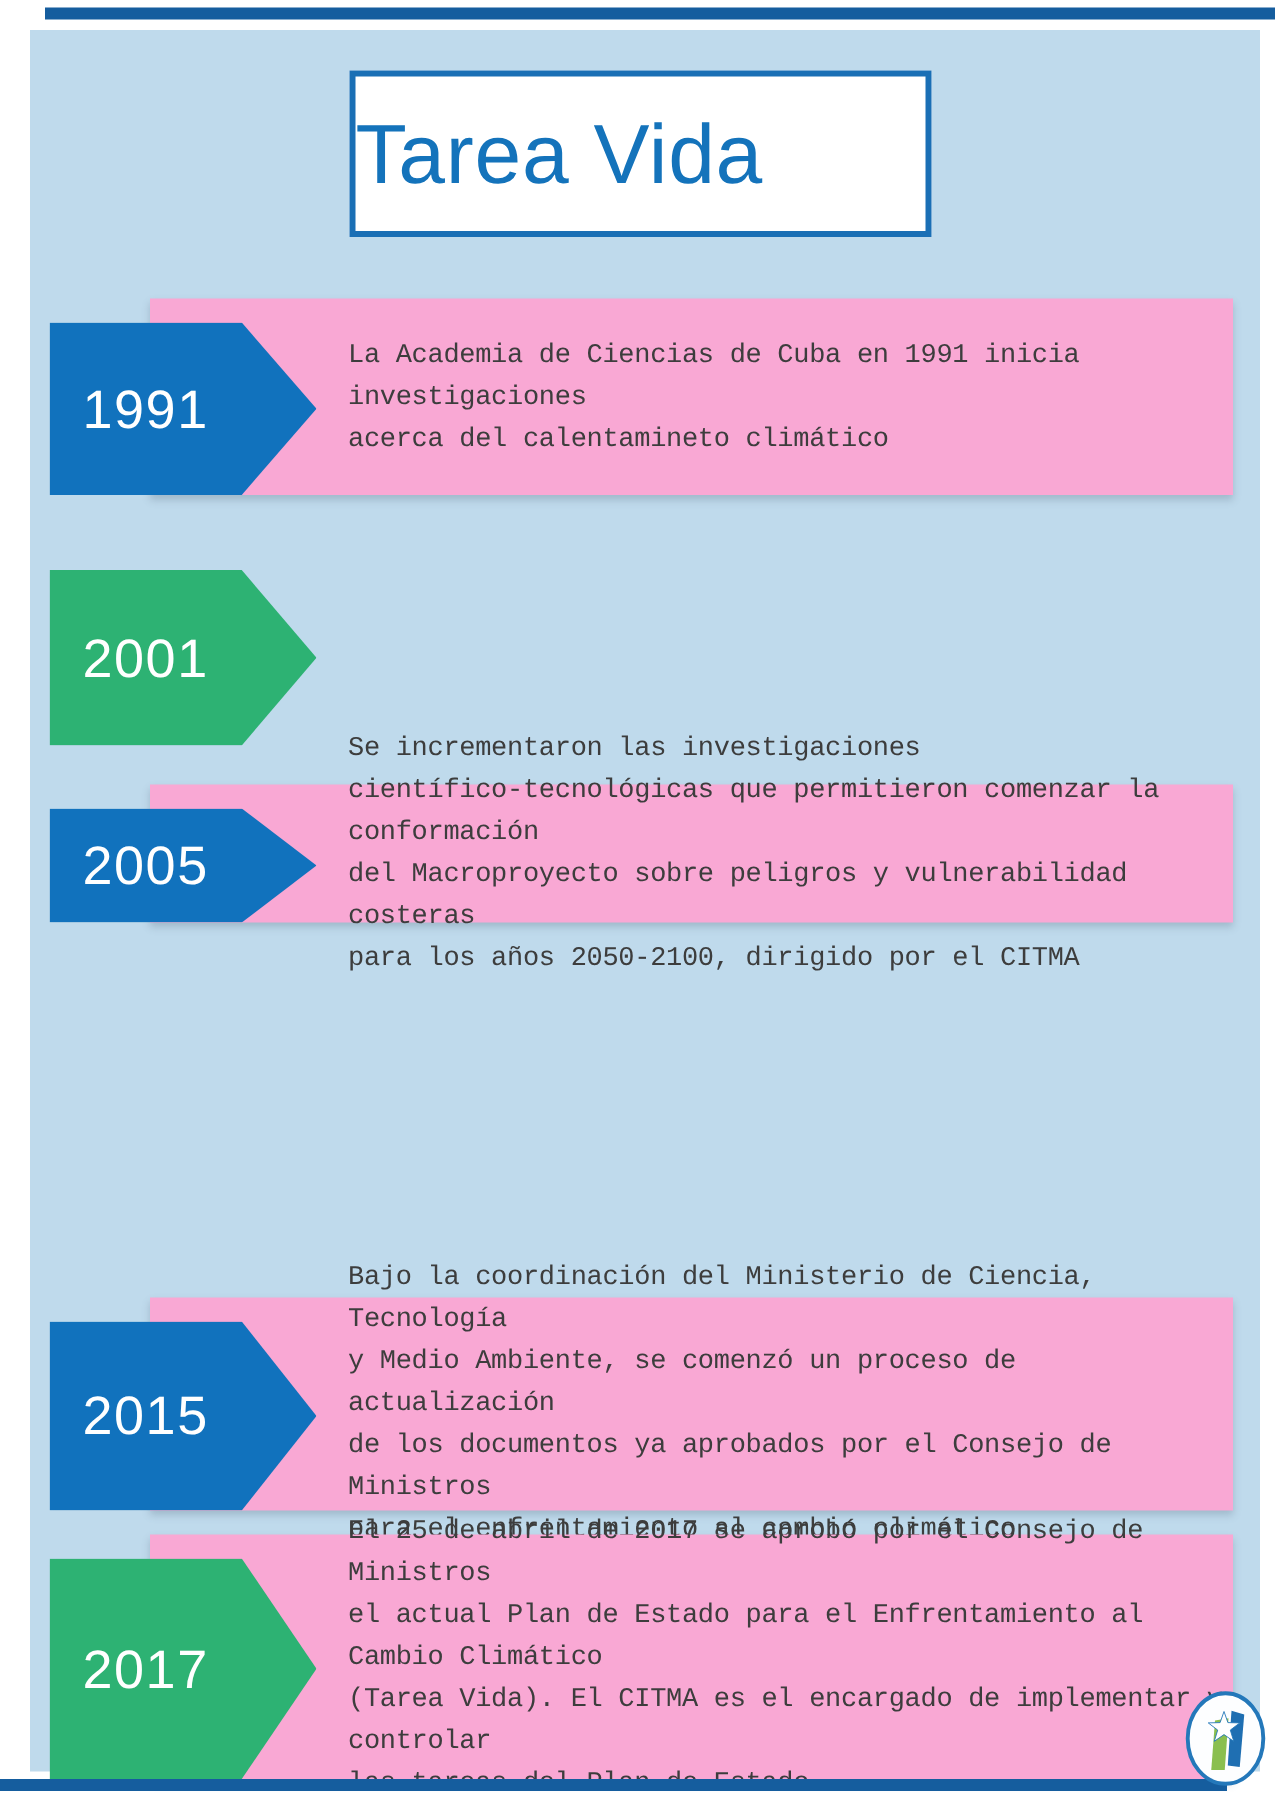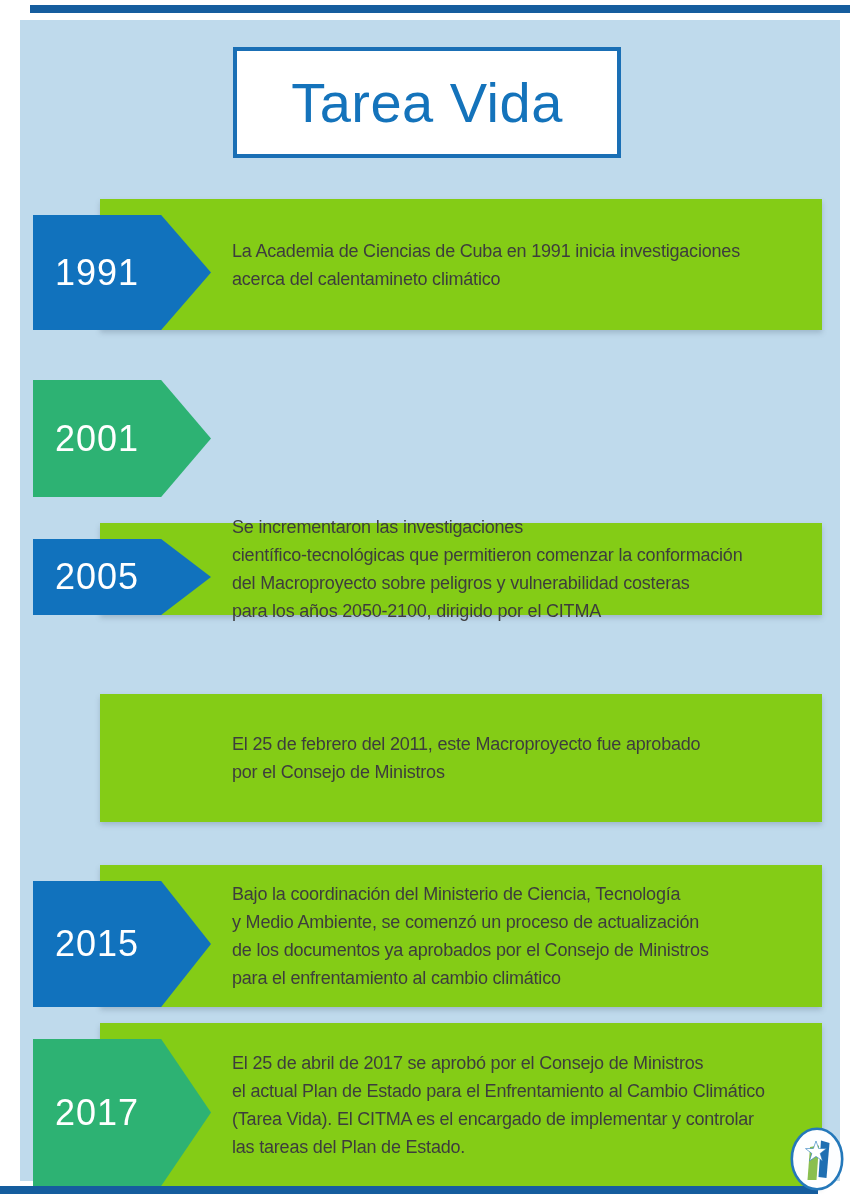--- a/index.html
+++ b/index.html
@@ -11,31 +11,31 @@
   .rule{position:absolute;height:8px;background:var(--rule-blue,#155d9e);}
   .rule-top{left:30px;right:0;top:5px;}
   .rule-bottom{left:0;width:818px;top:1186px;}
   .panel{
     position:absolute;left:20px;top:20px;width:820px;height:1161px;
     background:var(--panel-bg,#bfdaec);
   }
   .title-box{
     position:absolute;left:233px;top:47px;width:388px;height:111px;
     background:#ffffff;border:4px solid var(--border-blue,#1a6fb5);
-    box-sizing:border-box;display:flex;align-items:center;justify-content:center;
+    box-sizing:border-box;display:flex;align-items:center;
   }
   .title-box h1{
     margin:0;font-size:56px;font-weight:400;letter-spacing:0.5px;
     color:var(--title-blue,#1473bb);
   }
   .row{position:absolute;left:0;width:850px;}
   .card{
-    position:absolute;left:100px;width:722px;top:0;bottom:0;background:#84cc16;
+    position:absolute;left:100px;width:722px;top:0;bottom:0;background:#f9a8d4;
     box-shadow:0 3px 5px rgba(90,110,130,0.30);
-    display:flex;align-items:center;
+    display:flex;align-items:center;font-family:Liberation Mono, monospace;
   }
   .desc{
     margin:0;padding-left:132px;padding-right:4px;
     font-size:18px;line-height:28px;letter-spacing:-0.2px;
     color:var(--text,#3d3d3d);white-space:pre-line;
   }
   .arrow{
     position:absolute;left:33px;width:178px;top:16px;bottom:0;
     clip-path:polygon(0 0,72% 0,100% 50%,72% 100%,0 100%);
     display:flex;align-items:center;z-index:2;
@@ -88,24 +88,20 @@
 científico-tecnológicas que permitieron comenzar la conformación
 del Macroproyecto sobre peligros y vulnerabilidad costeras
 para los años 2050-2100, dirigido por el CITMA</p>
   </div>
   <div class="arrow">
     <span class="year">2005</span>
   </div>
 </div>
 
 <div class="row r4 accent-green">
-  <div class="card">
-    <p class="desc">El 25 de febrero del 2011, este Macroproyecto fue aprobado
-por el Consejo de Ministros</p>
-  </div>
 </div>
 
 <div class="row r5 accent-blue">
   <div class="card">
     <p class="desc">Bajo la coordinación del Ministerio de Ciencia, Tecnología
 y Medio Ambiente, se comenzó un proceso de actualización
 de los documentos ya aprobados por el Consejo de Ministros
 para el enfrentamiento al cambio climático</p>
   </div>
   <div class="arrow">

